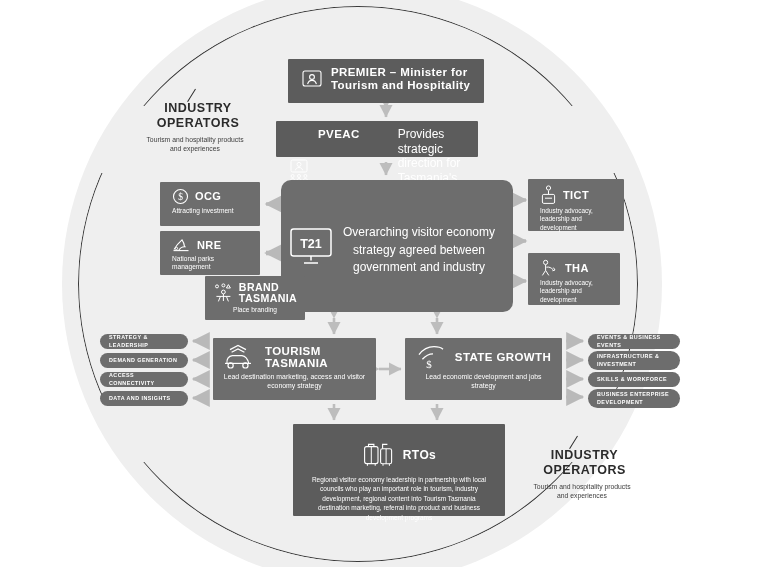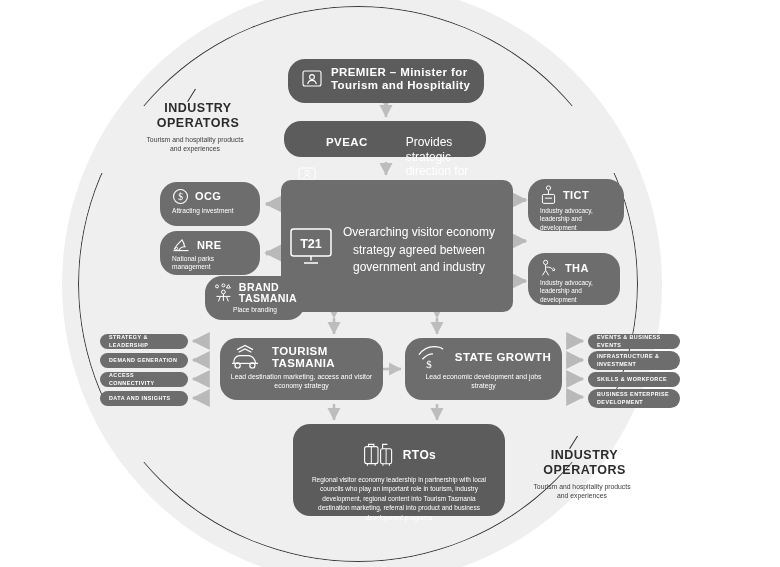--- a/index.html
+++ b/index.html
@@ -30,21 +30,21 @@
     -webkit-mask-image:
        linear-gradient(to bottom, #000 0 18%, transparent 18% 30%, #000 30% 70%, transparent 70% 82%, #000 82% 100%);
             mask-image:
        linear-gradient(to bottom, #000 0 18%, transparent 18% 30%, #000 30% 70%, transparent 70% 82%, #000 82% 100%);
   }
 
   
   .box{
     position:absolute;
     background:#6d6d6d;
-    border-radius:17px;
+    border-radius:1px;
     color:#ffffff;
     box-sizing:border-box;
     padding:6px 8px;
   }
   .box.dark{background:#5c5c5c;}
 
   .box-head{
     display:flex;align-items:center;justify-content:center;
     gap:8px;
   }
@@ -58,21 +58,21 @@
     line-height:1.25;
     margin-top:3px;
   }
   .ico{flex:0 0 auto;display:block;}
 
   
   #premier{left:288px;top:59px;width:196px;height:44px;padding-top:7px;}
   #premier .box-head{justify-content:flex-start;gap:9px;padding-left:6px;}
   #premier .box-title{font-size:11.5px;text-align:left;}
 
-  #pveac{left:284px;top:121px;width:202px;height:36px;padding-top:14px;}
+  #pveac{left:276px;top:121px;width:202px;height:36px;padding-top:6px;}
   #pveac .box-head{justify-content:flex-start;gap:8px;padding-left:5px;}
   #pveac .box-title{font-size:11.5px;}
   #pveac .pveac-sub{font-size:12px;line-height:1.22;text-align:left;margin-left:32px;}
 
   #t21{left:281px;top:180px;width:232px;height:132px;border-radius:10px;
        display:flex;flex-direction:row;align-items:center;justify-content:flex-start;}
   #t21 .t21-sub{font-size:12px;text-align:center;line-height:1.45;margin-top:9px;width:200px;}
 
   .sidebox{width:100px;}
   #ocg{left:160px;top:182px;height:44px;}
@@ -84,21 +84,21 @@
   .sidebox .box-head{justify-content:flex-start;gap:6px;padding-left:4px;}
   .sidebox .box-title{font-size:11px;}
   .sidebox .box-sub{font-size:6.6px;text-align:left;padding-left:4px;margin-top:2px;}
 
   #brand .box-title{font-size:10.6px;line-height:1.05;}
   #brand .box-sub{text-align:center;padding-left:0;}
   #brand .box-head{justify-content:center;gap:5px;padding-left:0;}
 
   #tict .box-sub,#tha .box-sub{font-size:6.4px;text-align:left;padding-left:4px;line-height:1.3;}
 
-  #tourism{left:220px;top:338px;width:163px;height:62px;}
+  #tourism{left:213px;top:338px;width:163px;height:62px;}
   #tourism .box-head{gap:8px;}
   #tourism .box-title{font-size:11.5px;line-height:1.08;}
   #tourism .box-sub{font-size:6.9px;}
 
   #state{left:405px;top:338px;width:157px;height:62px;}
   #state .box-head{gap:9px;}
   #state .box-title{font-size:11.5px;line-height:1.08;}
   #state .box-sub{font-size:6.9px;}
 
   #rtos{left:293px;top:424px;width:212px;height:92px;padding-top:18px;}

